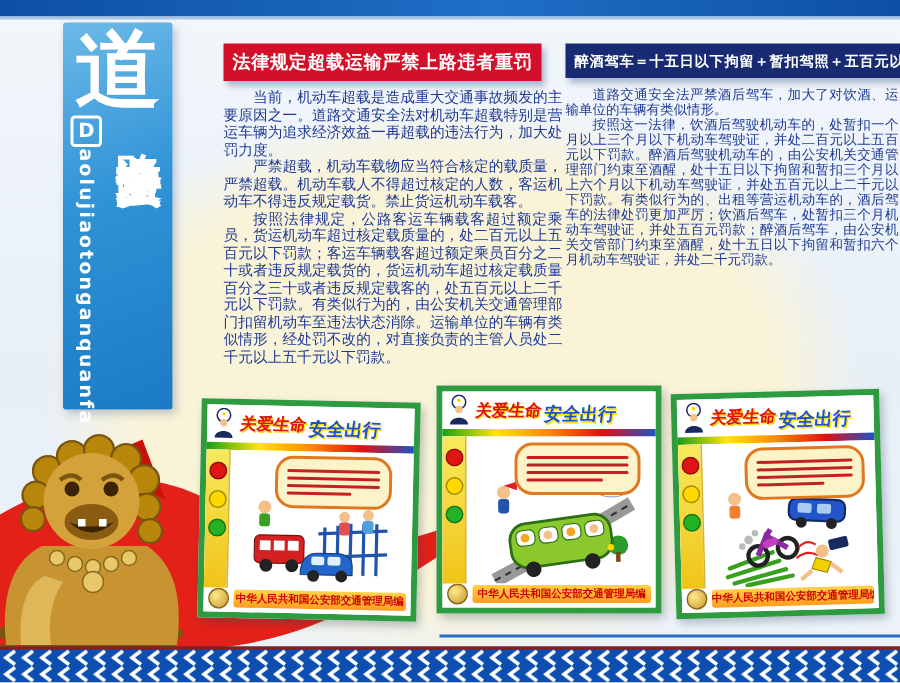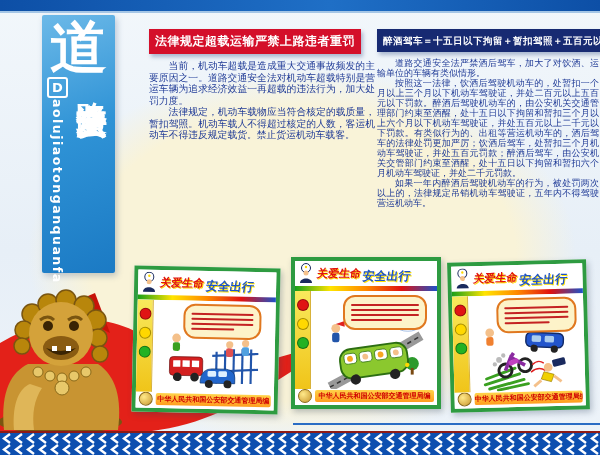--- a/index.html
+++ b/index.html
@@ -98,33 +98,33 @@
     <div class="hdr-row">
       <div class="hdr red">法律规定超载运输严禁上路违者重罚</div>
       <div class="stripes">
         <span class="stripe"></span>
         <span class="stripe"></span>
         <span class="stripe"></span>
       </div>
     </div>
     <div class="pbody">
       <p>当前，机动车超载是造成重大交通事故频发的主要原因之一。道路交通安全法对机动车超载特别是营运车辆为追求经济效益一再超载的违法行为，加大处罚力度。</p>
-      <p>法律规定，机动车载物应当符合核定的载质量，暂扣驾照。机动车载人不得超过核定的人数，客运机动车不得违反规定载货。禁止货运机动车载客。</p>
+      <p>严禁超载，机动车载物应当符合核定的载质量，严禁超载。机动车载人不得超过核定的人数，客运机动车不得违反规定载货。禁止货运机动车载客。</p>
+      <p>按照法律规定，公路客运车辆载客超过额定乘员，货运机动车超过核定载质量的，处二百元以上五百元以下罚款；客运车辆载客超过额定乘员百分之二十或者违反规定载货的，货运机动车超过核定载质量百分之三十或者违反规定载客的，处五百元以上二千元以下罚款。有类似行为的，由公安机关交通管理部门扣留机动车至违法状态消除。运输单位的车辆有类似情形，经处罚不改的，对直接负责的主管人员处二千元以上五千元以下罚款。</p>
     </div>
   </section>
 
   <section class="panel panel2">
     <div class="hdr-row">
       <div class="hdr navy">醉酒驾车＝十五日以下拘留＋暂扣驾照＋五百元以上罚款</div>
 
     </div>
     <div class="pbody">
       <p>道路交通安全法严禁酒后驾车，加大了对饮酒、运输单位的车辆有类似情形。</p>
       <p>按照这一法律，饮酒后驾驶机动车的，处暂扣一个月以上三个月以下机动车驾驶证，并处二百元以上五百元以下罚款。醉酒后驾驶机动车的，由公安机关交通管理部门约束至酒醒，处十五日以下拘留和暂扣三个月以上六个月以下机动车驾驶证，并处五百元以上二千元以下罚款。有类似行为的、出租等营运机动车的，酒后驾车的法律处罚更加严厉；饮酒后驾车，处暂扣三个月机动车驾驶证，并处五百元罚款；醉酒后驾车，由公安机关交管部门约束至酒醒，处十五日以下拘留和暂扣六个月机动车驾驶证，并处二千元罚款。</p>
-      <p>如果一年内醉酒后驾驶机动车的行为，被处罚两次以上的，法律规定吊销机动车驾驶证，五年内不得驾驶营运机动车。</p>
     </div>
   </section>
 
   <svg class="flag-svg" viewBox="0 0 320 145" preserveAspectRatio="none">
     <path d="M0 55 C 60 20, 120 25, 160 60 C 210 100, 270 70, 305 62 L 300 78 C 250 110, 200 145, 120 145 L 0 145 Z" fill="#e32119"></path>
     <path d="M60 20 L 95 5 L 110 45 Z" fill="#c71208"></path>
   </svg>
 
   <svg class="lion-svg" viewBox="0 0 146 152">
     <ellipse cx="66" cy="142" rx="62" ry="12" fill="#7a5510"></ellipse>

